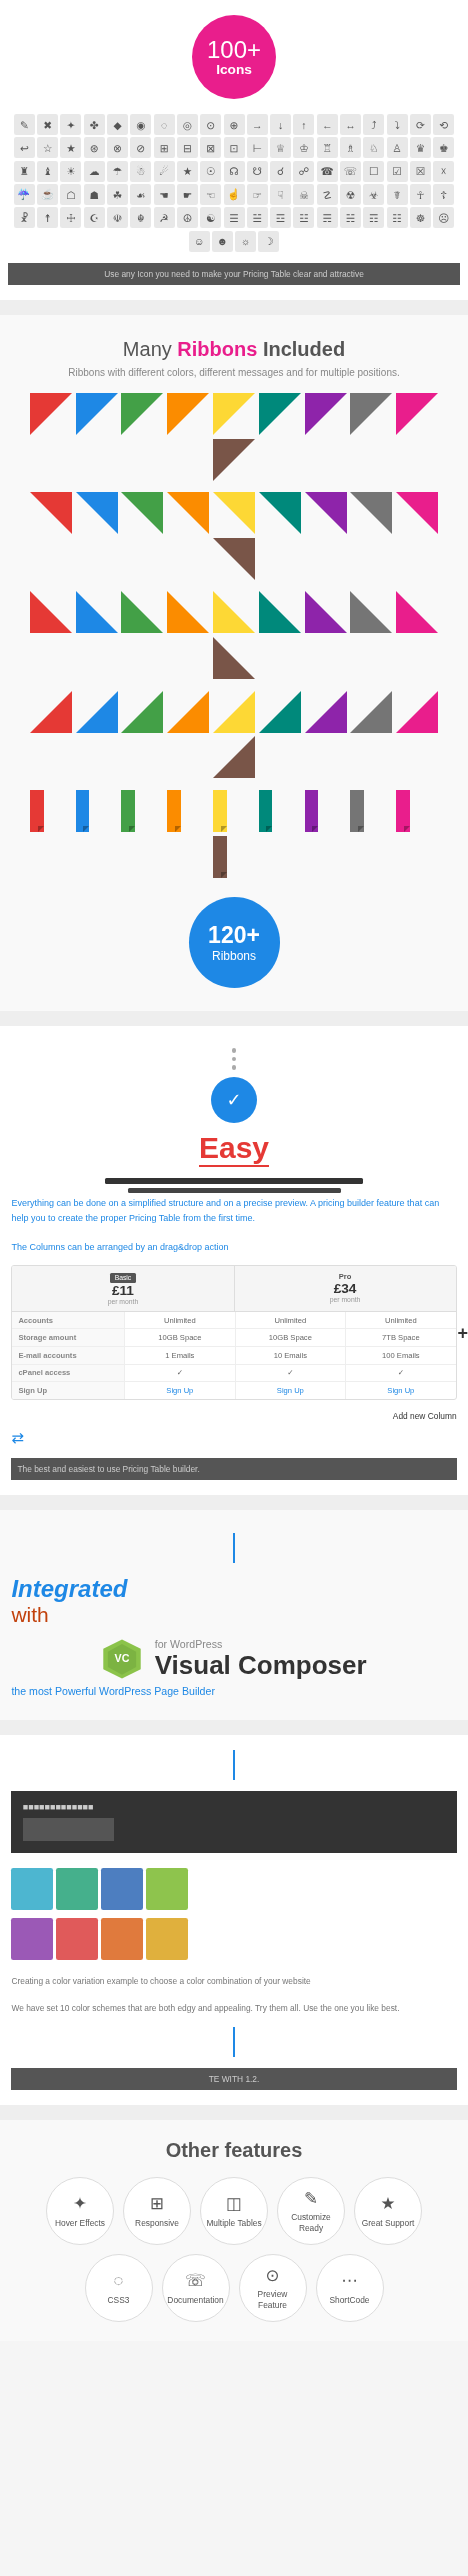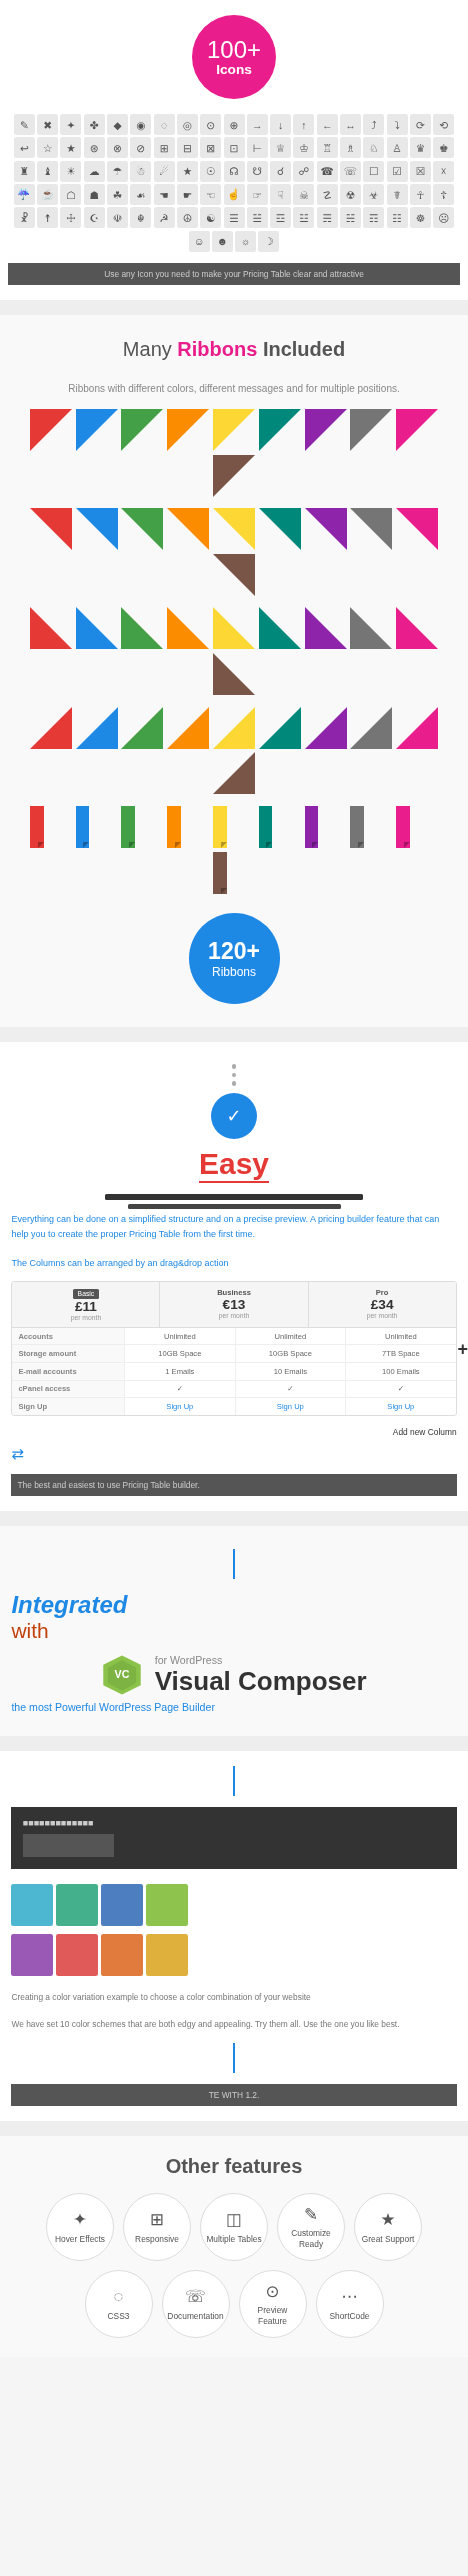--- a/index.html
+++ b/index.html
@@ -66,21 +66,21 @@
 
     
     .ribbons-section {
       background: #f9f9f9;
       padding: 23px 11.4px;
       text-align: center;
     }
     .ribbons-title {
       font-size: 20px;
       color: #555;
-      margin-bottom: 22px;
+      margin-bottom: 6px;
     }
     .ribbons-title span {
       color: #e91e8c;
       font-weight: bold;
     }
     .ribbons-subtitle {
       font-size: 10px;
       color: #888;
       margin-bottom: 15px;
     }
@@ -678,25 +678,20 @@
   
   <div style="position:relative">
     <div class="pricing-preview">
       <div class="pricing-header-row">
         <div class="pricing-col">
           <div><span class="basic-tag">Basic</span></div>
           <div class="plan-price">£11</div>
           <div class="plan-period">per month</div>
         </div>
         <div class="pricing-col">
-          <div class="plan-name">Business</div>
-          <div class="plan-price">€13</div>
-          <div class="plan-period">per month</div>
-        </div>
-        <div class="pricing-col">
           <div class="plan-name">Pro</div>
           <div class="plan-price">£34</div>
           <div class="plan-period">per month</div>
         </div>
       </div>
 
       <div class="pricing-row">
         <div class="pricing-cell pricing-label">Accounts</div>
         <div class="pricing-cell">Unlimited</div>
         <div class="pricing-cell">Unlimited</div>

